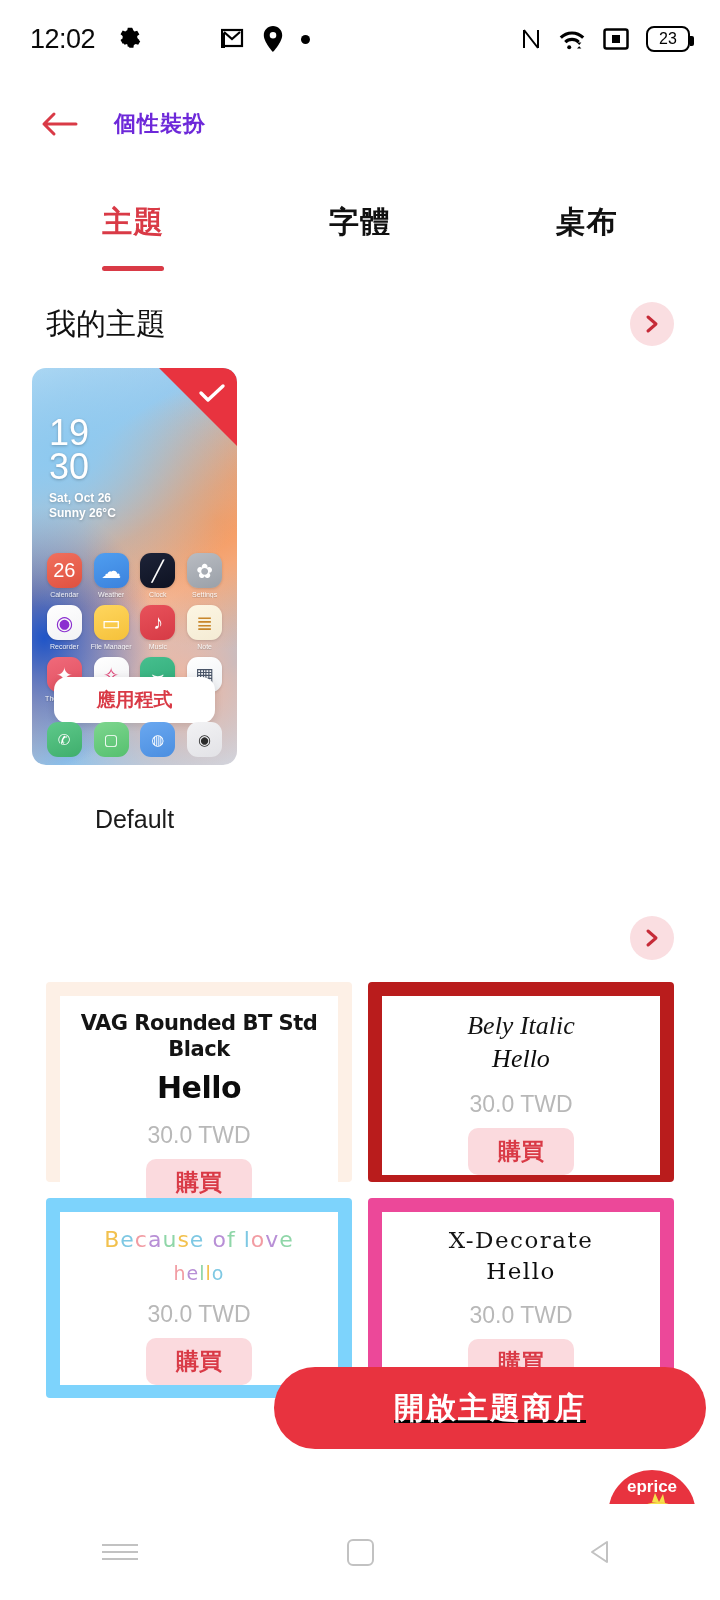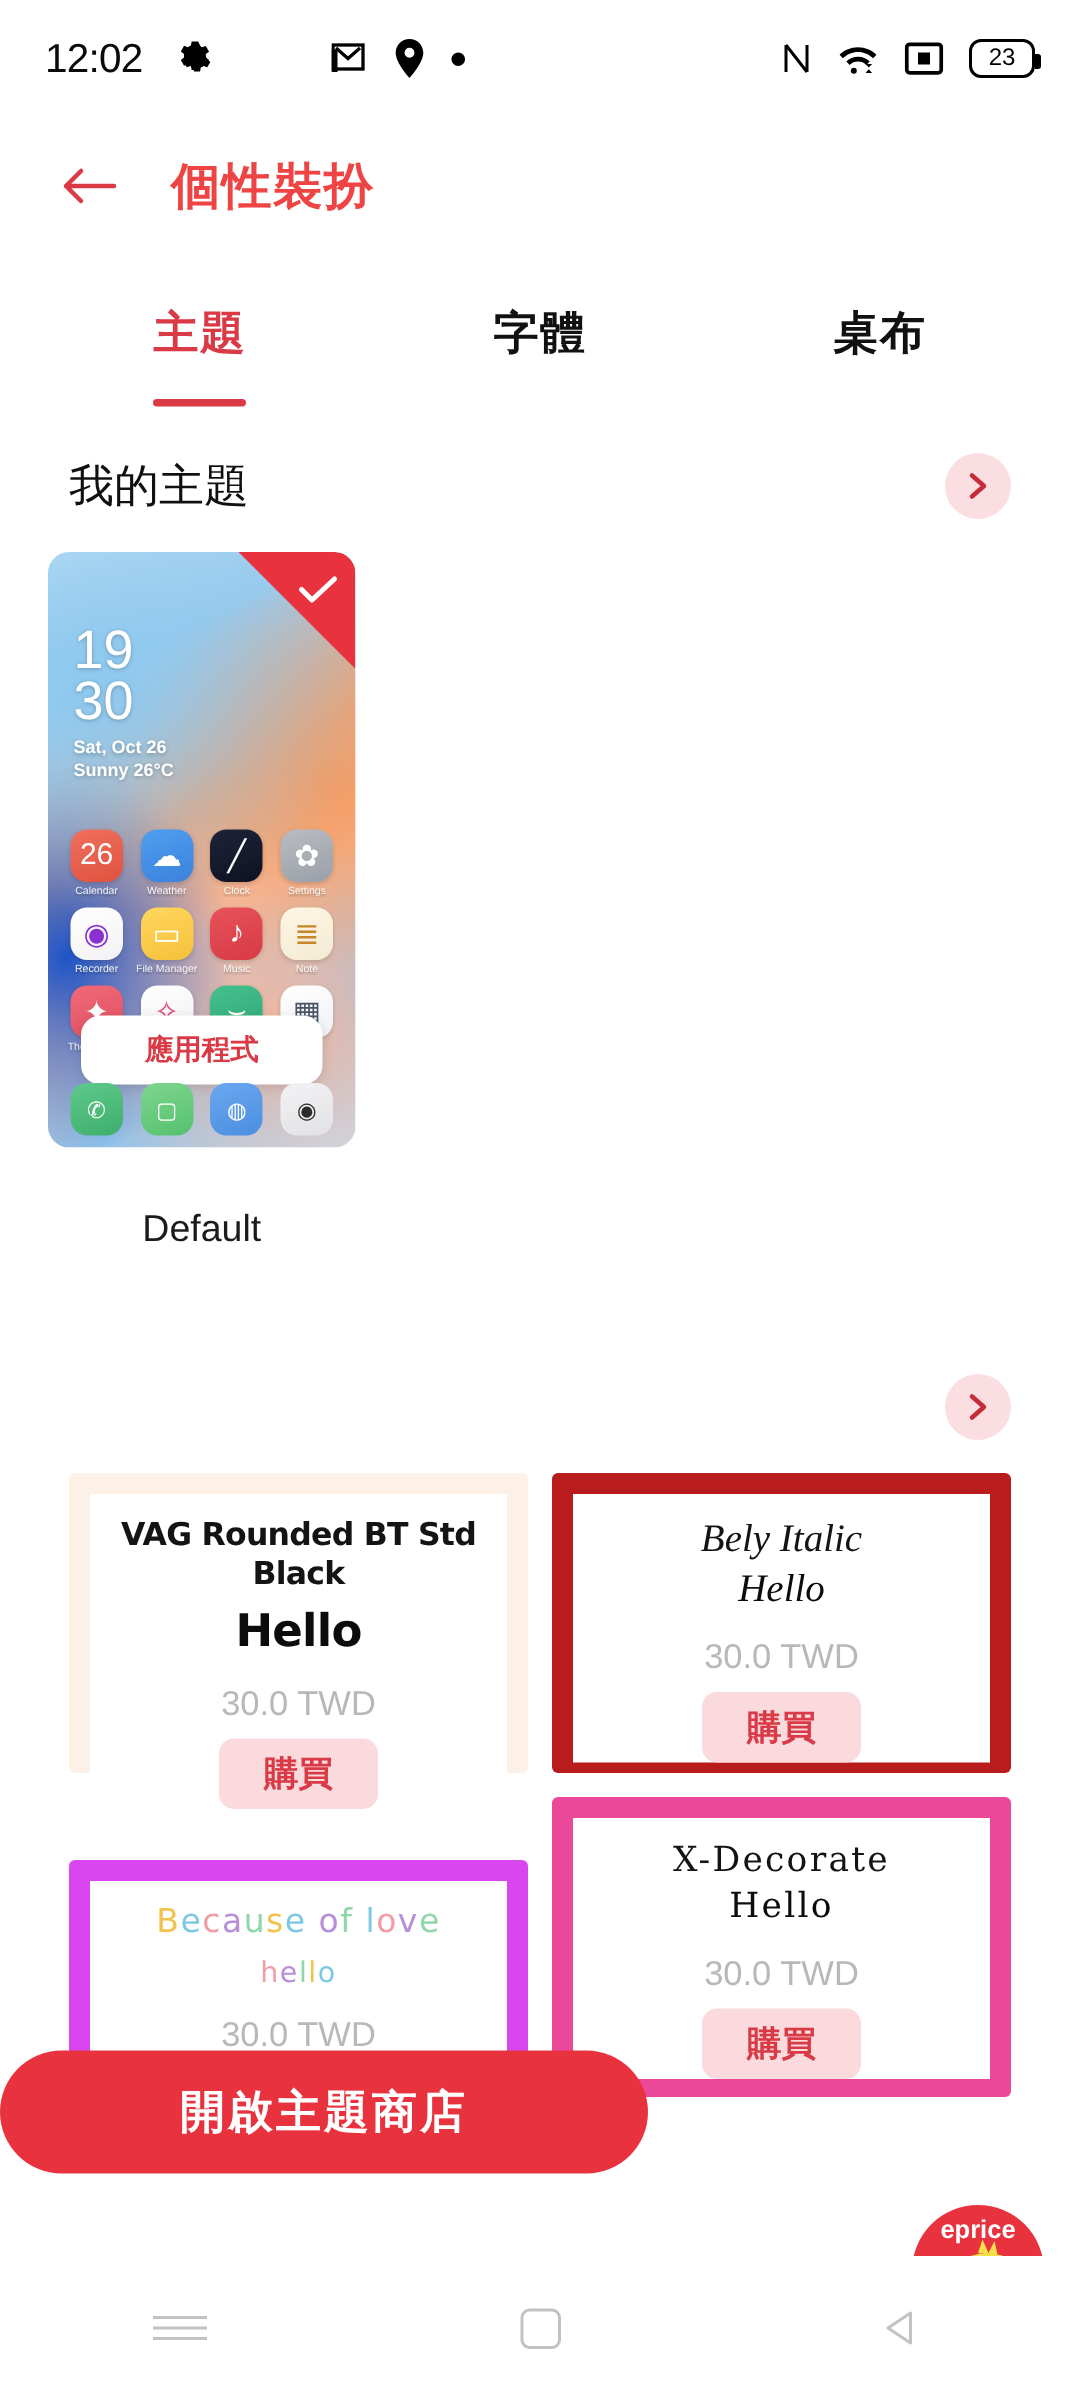--- a/index.html
+++ b/index.html
@@ -32,21 +32,21 @@
   .battery::after {
     content:""; position:absolute; right:-6px; top:8px; width:4px; height:10px;
     background:#000; border-radius:0 2px 2px 0;
   }
 
   
   .appbar {
     height: 92px; display: flex; align-items: center; padding: 0 40px; gap: 34px;
   }
   .back-arrow { width: 40px; height: 30px; cursor: pointer; }
-  .appbar-title { font-size: 33px; font-weight: 700; color: #ef4444; letter-spacing: 1px; }
+  .appbar-title { font-size: 22px; font-weight: 700; color: #6d28d9; letter-spacing: 1px; }
 
   
   .tabs {
     display: flex; height: 110px; align-items: center;
     padding: 0 20px;
   }
   .tab {
     flex: 1; text-align: center; position: relative;
     font-size: 30px; color: #111; font-weight: 700; letter-spacing: 1px;
     padding-bottom: 6px; cursor: pointer;
@@ -154,21 +154,21 @@
     margin-top: 10px; background: #FBDADE; color: #D93A46;
     font-size: 23px; font-weight: 700; padding: 8px 30px; border-radius: 10px;
     border: none; cursor: pointer; font-family: inherit;
   }
   .style-vag { font-family: "DejaVu Sans", sans-serif; font-weight: 700; letter-spacing: -0.5px; }
   .style-bely { font-family: "Liberation Serif", serif; font-style: italic; }
   .style-because { font-family: "DejaVu Sans", sans-serif; letter-spacing: 1px; }
   .style-xdeco { font-family: "DejaVu Serif", serif; letter-spacing: 1.5px; }
 
   
-  .cta-wrap { position: absolute; left: 0; right: 4px; top: 1367px; display: flex; justify-content: flex-start; }
+  .cta-wrap { position: absolute; left: 0; right: 14px; top: 1367px; display: flex; justify-content: flex-end; text-decoration: underline; }
   .cta-btn {
     width: 432px; height: 82px; border-radius: 41px; background: #E8333F;
     color: #fff; font-size: 30px; font-weight: 700; letter-spacing: 2px;
     border: none; cursor: pointer; font-family: inherit;
   }
 
   
   .watermark {
     position: absolute; right: 8px; bottom: 22px; width: 120px; height: 120px;
   }
@@ -368,21 +368,21 @@
         </div>
       </div>
       <div class="font-card" style="background: #b91c1c;">
         <div class="font-card-inner">
           <div class="fc-name style-bely" style="font-size: 26px;">Bely Italic</div>
           <div class="fc-sample style-bely" style="font-size: 26px;">Hello</div>
           <div class="fc-price">30.0 TWD</div>
           <button class="fc-buy">購買</button>
         </div>
       </div>
-      <div class="font-card" style="background: #d946ef; margin-top: 42px;">
+      <div class="font-card" style="background: #7dd3fc;">
         <div class="font-card-inner">
           <div class="fc-name style-because" style="font-size: 22px;"><span style="color: rgb(242, 193, 78);">B</span><span style="color: rgb(126, 200, 227);">e</span><span style="color: rgb(242, 156, 163);">c</span><span style="color: rgb(184, 143, 214);">a</span><span style="color: rgb(143, 214, 168);">u</span><span style="color: rgb(242, 193, 78);">s</span><span style="color: rgb(126, 200, 227);">e</span><span style="color: transparent;"> </span><span style="color: rgb(184, 143, 214);">o</span><span style="color: rgb(143, 214, 168);">f</span><span style="color: transparent;"> </span><span style="color: rgb(126, 200, 227);">l</span><span style="color: rgb(242, 156, 163);">o</span><span style="color: rgb(184, 143, 214);">v</span><span style="color: rgb(143, 214, 168);">e</span></div>
           <div class="fc-sample style-because" style="font-size: 19px; margin-top: 8px;"><span style="color: rgb(242, 156, 163);">h</span><span style="color: rgb(184, 143, 214);">e</span><span style="color: rgb(143, 214, 168);">l</span><span style="color: rgb(242, 193, 78);">l</span><span style="color: rgb(126, 200, 227);">o</span></div>
           <div class="fc-price">30.0 TWD</div>
           <button class="fc-buy">購買</button>
         </div>
       </div>
       <div class="font-card" style="background: #ec4899;">
         <div class="font-card-inner">
           <div class="fc-name style-xdeco" style="font-size: 23px;">X-Decorate</div>

